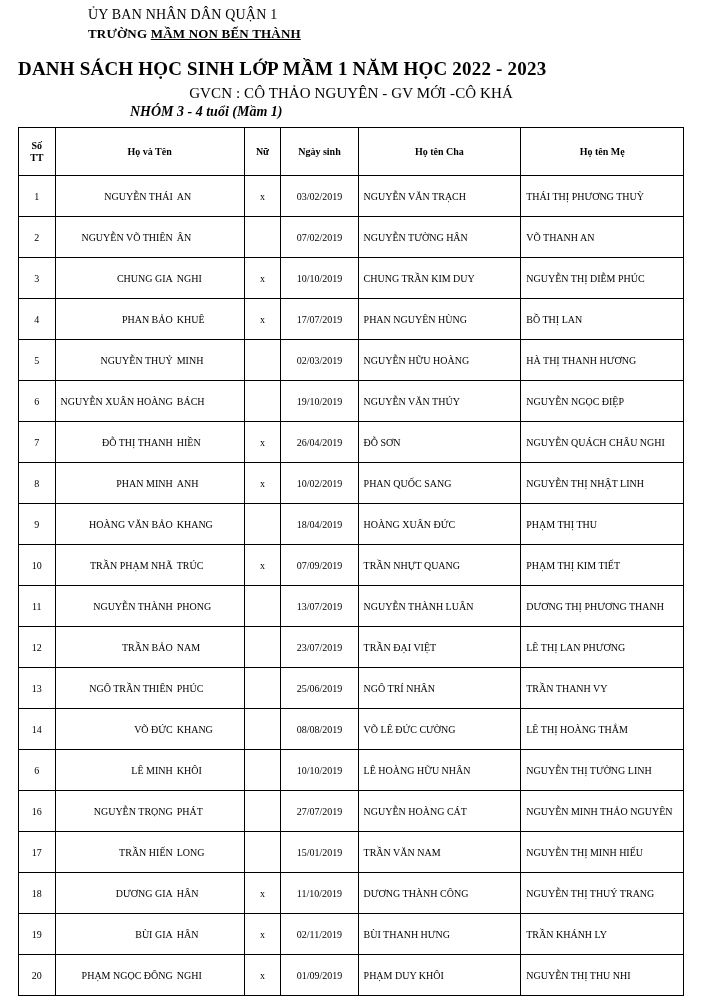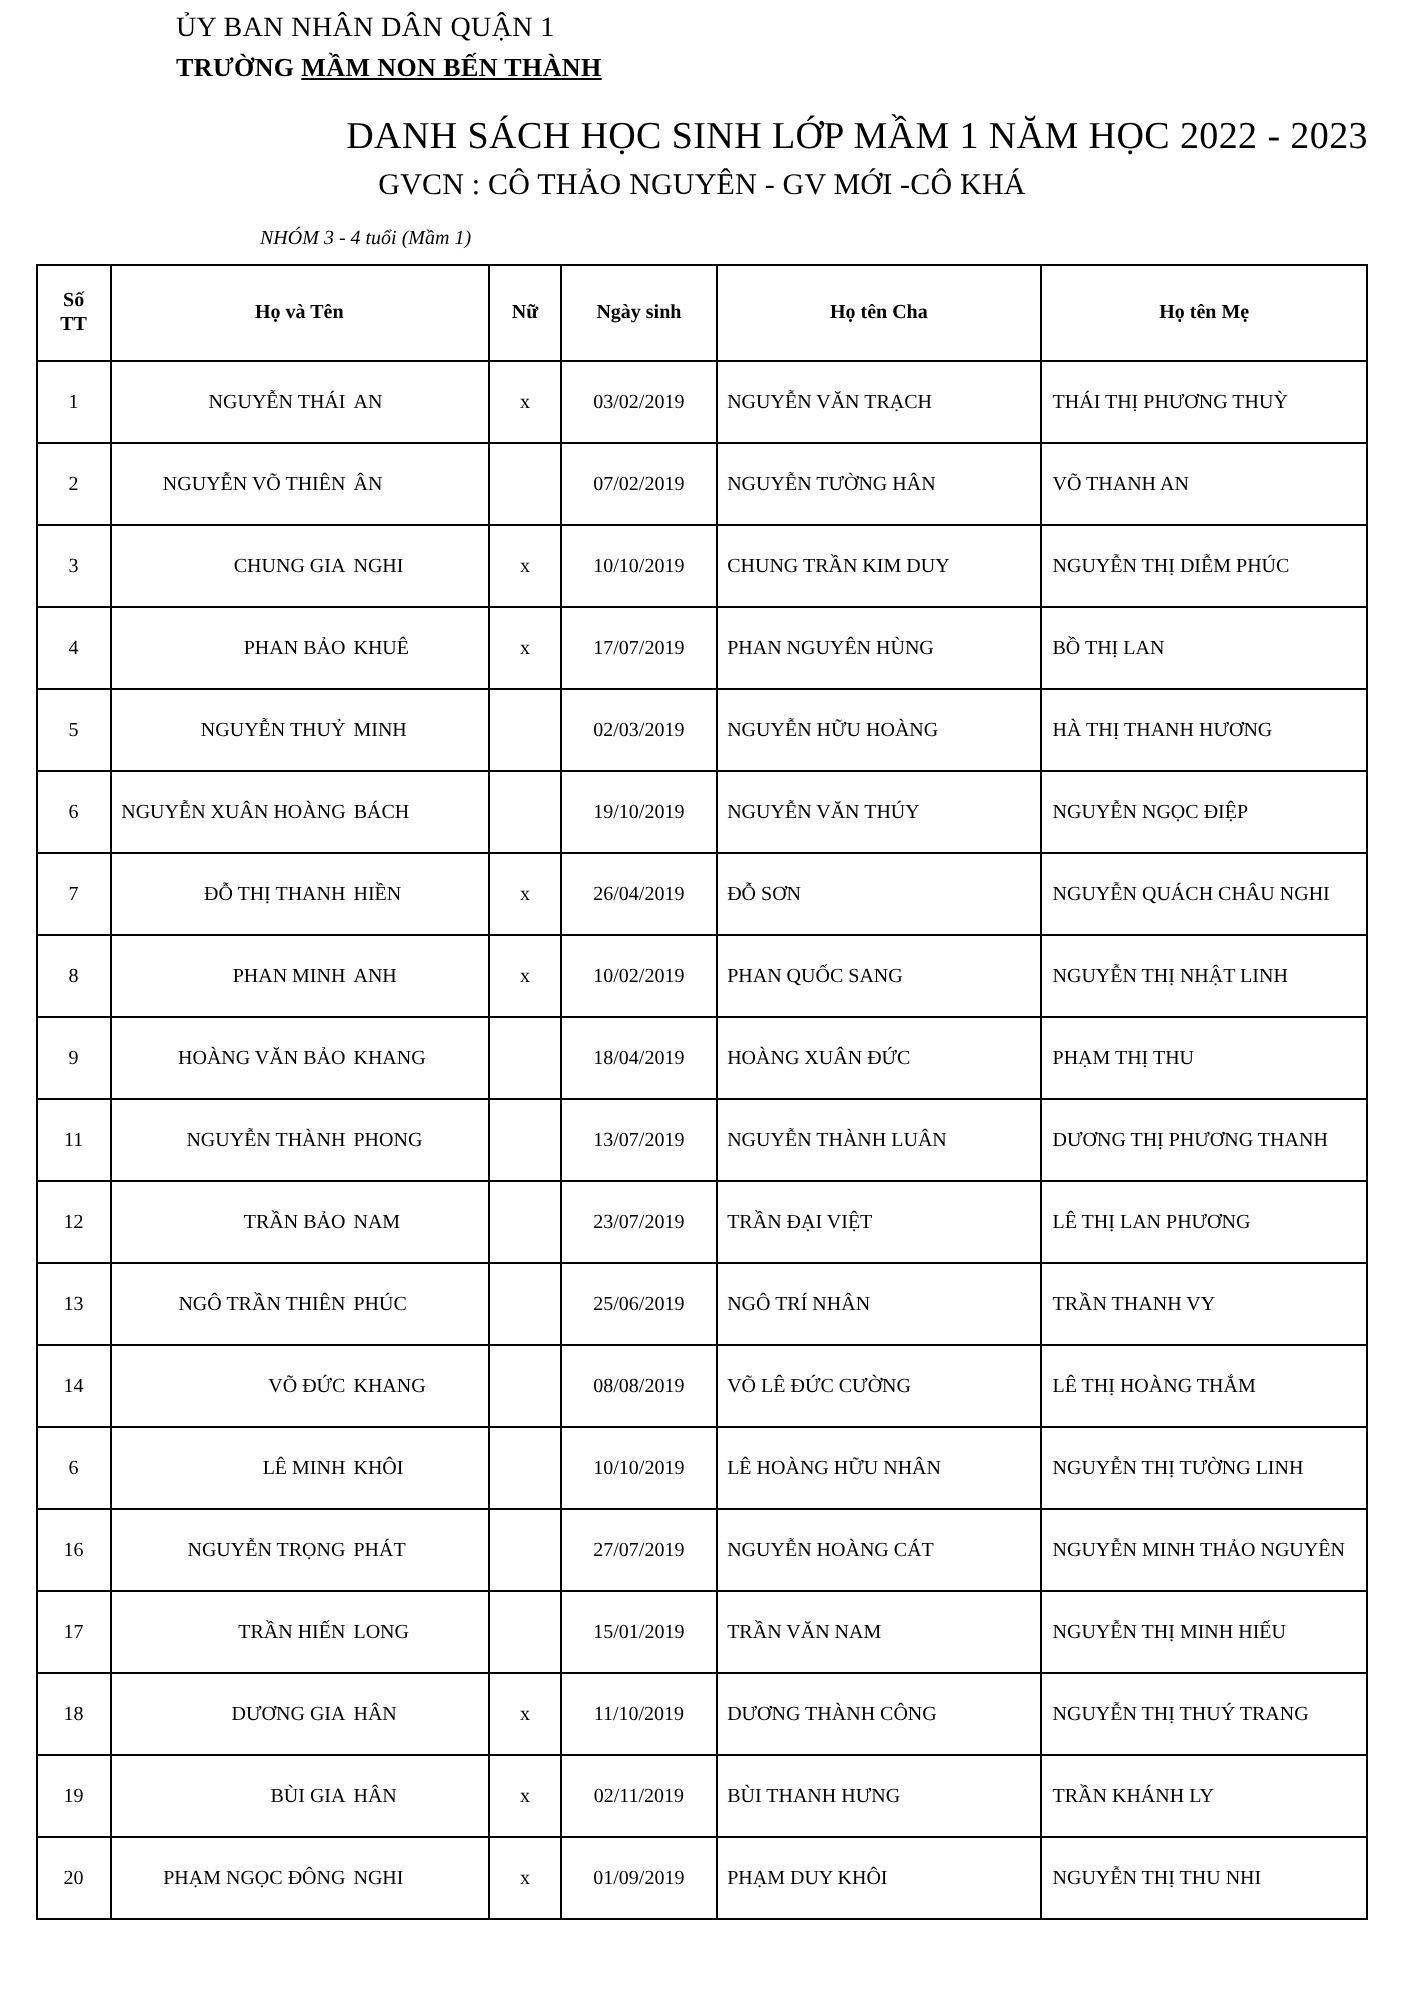--- a/index.html
+++ b/index.html
@@ -30,37 +30,37 @@
   }
   .org-line2 {
     font-size: 13px;
     font-weight: bold;
     letter-spacing: 0.2px;
   }
   .org-line2 .underline {
     text-decoration: underline;
   }
   .doc-title {
-    text-align: right;
+    text-align: left;
     font-size: 19px;
-    font-weight: normal;
+    font-weight: bold;
     letter-spacing: 0.2px;
     margin-top: 16px;
   }
   .doc-subtitle {
     text-align: center;
     font-size: 15px;
     margin-top: 5px;
     letter-spacing: 0.1px;
   }
   .group-label {
-    margin-top: 12px;
+    margin-top: 2px;
     margin-left: 112px;
-    font-size: 10px;
-    font-weight: normal;
+    font-size: 14px;
+    font-weight: bold;
     font-style: italic;
   }
   table.roster {
     width: 100%;
     border-collapse: collapse;
     margin-top: 7px;
     table-layout: fixed;
   }
   table.roster th,
   table.roster td {
@@ -241,20 +241,33 @@
               <span class="name-first">HOÀNG VĂN BẢO</span>
               <span class="name-last">KHANG</span>
             </div>
           </td>
           <td class="col-nu"></td>
           <td class="col-dob">18/04/2019</td>
           <td class="col-father">HOÀNG XUÂN ĐỨC</td>
           <td class="col-mother">PHẠM THỊ THU</td>
         </tr>
         <tr>
+          <td class="col-stt">10</td>
+          <td class="col-name">
+            <div class="name-cell">
+              <span class="name-first">TRẦN PHẠM NHÃ</span>
+              <span class="name-last">TRÚC</span>
+            </div>
+          </td>
+          <td class="col-nu">x</td>
+          <td class="col-dob">07/09/2019</td>
+          <td class="col-father">TRẦN NHỰT QUANG</td>
+          <td class="col-mother">PHẠM THỊ KIM TIẾT</td>
+        </tr>
+        <tr>
           <td class="col-stt">11</td>
           <td class="col-name">
             <div class="name-cell">
               <span class="name-first">NGUYỄN THÀNH</span>
               <span class="name-last">PHONG</span>
             </div>
           </td>
           <td class="col-nu"></td>
           <td class="col-dob">13/07/2019</td>
           <td class="col-father">NGUYỄN THÀNH LUÂN</td>

